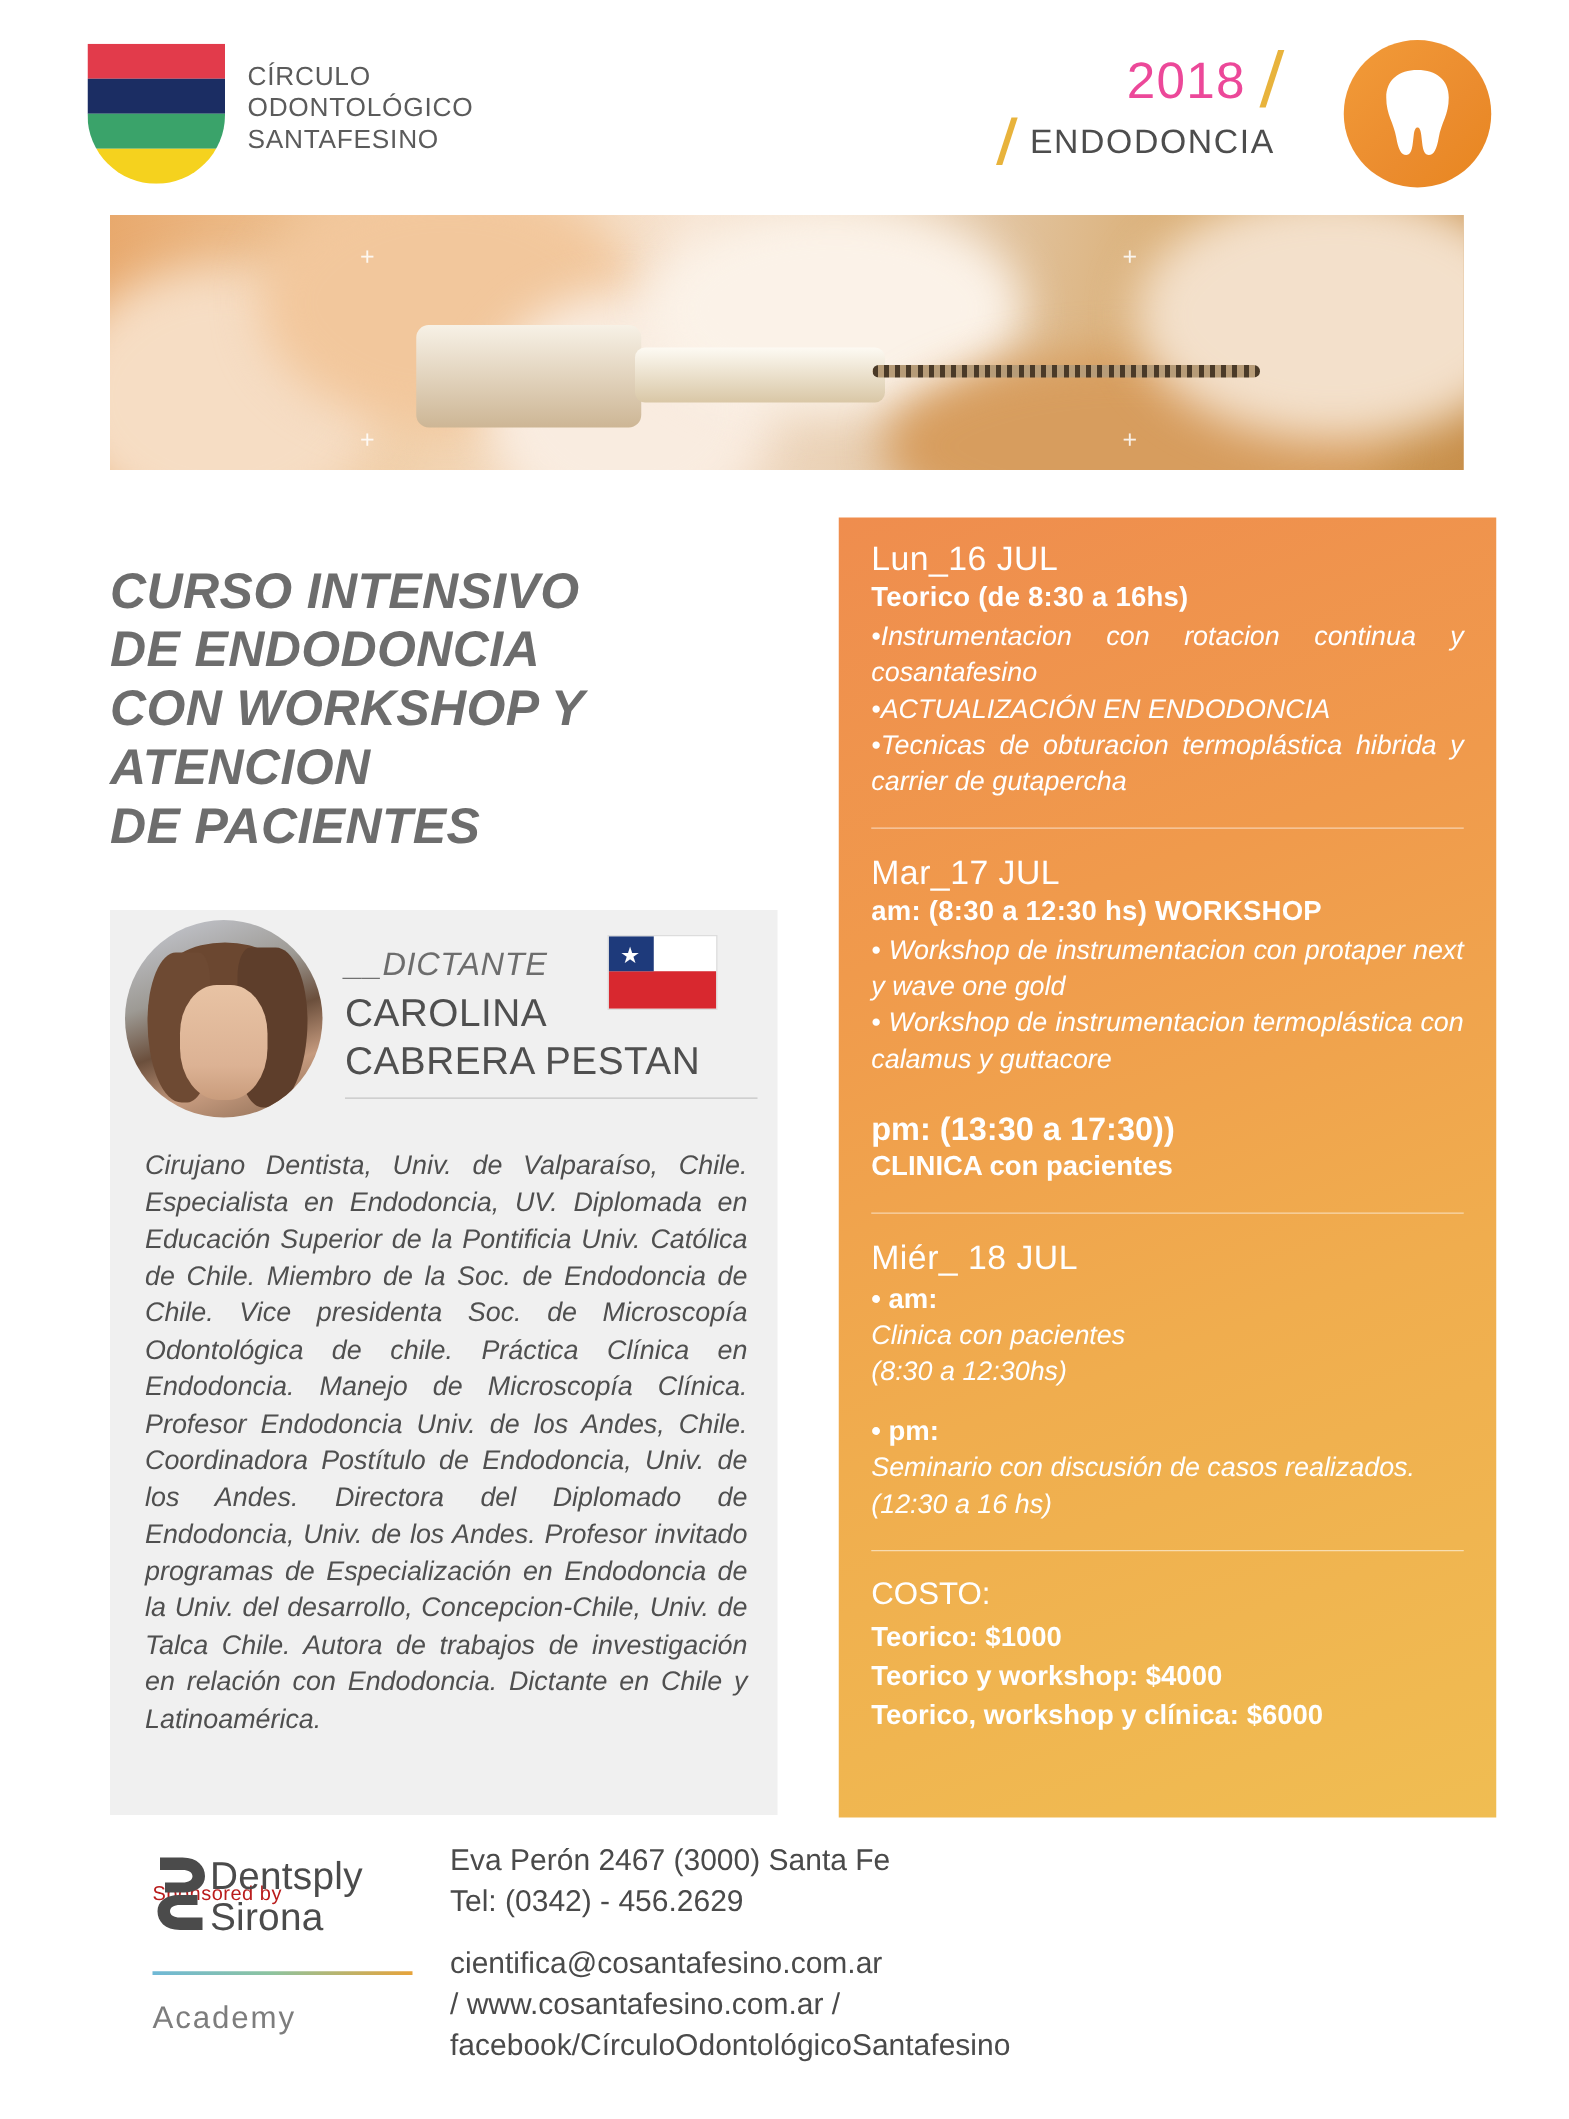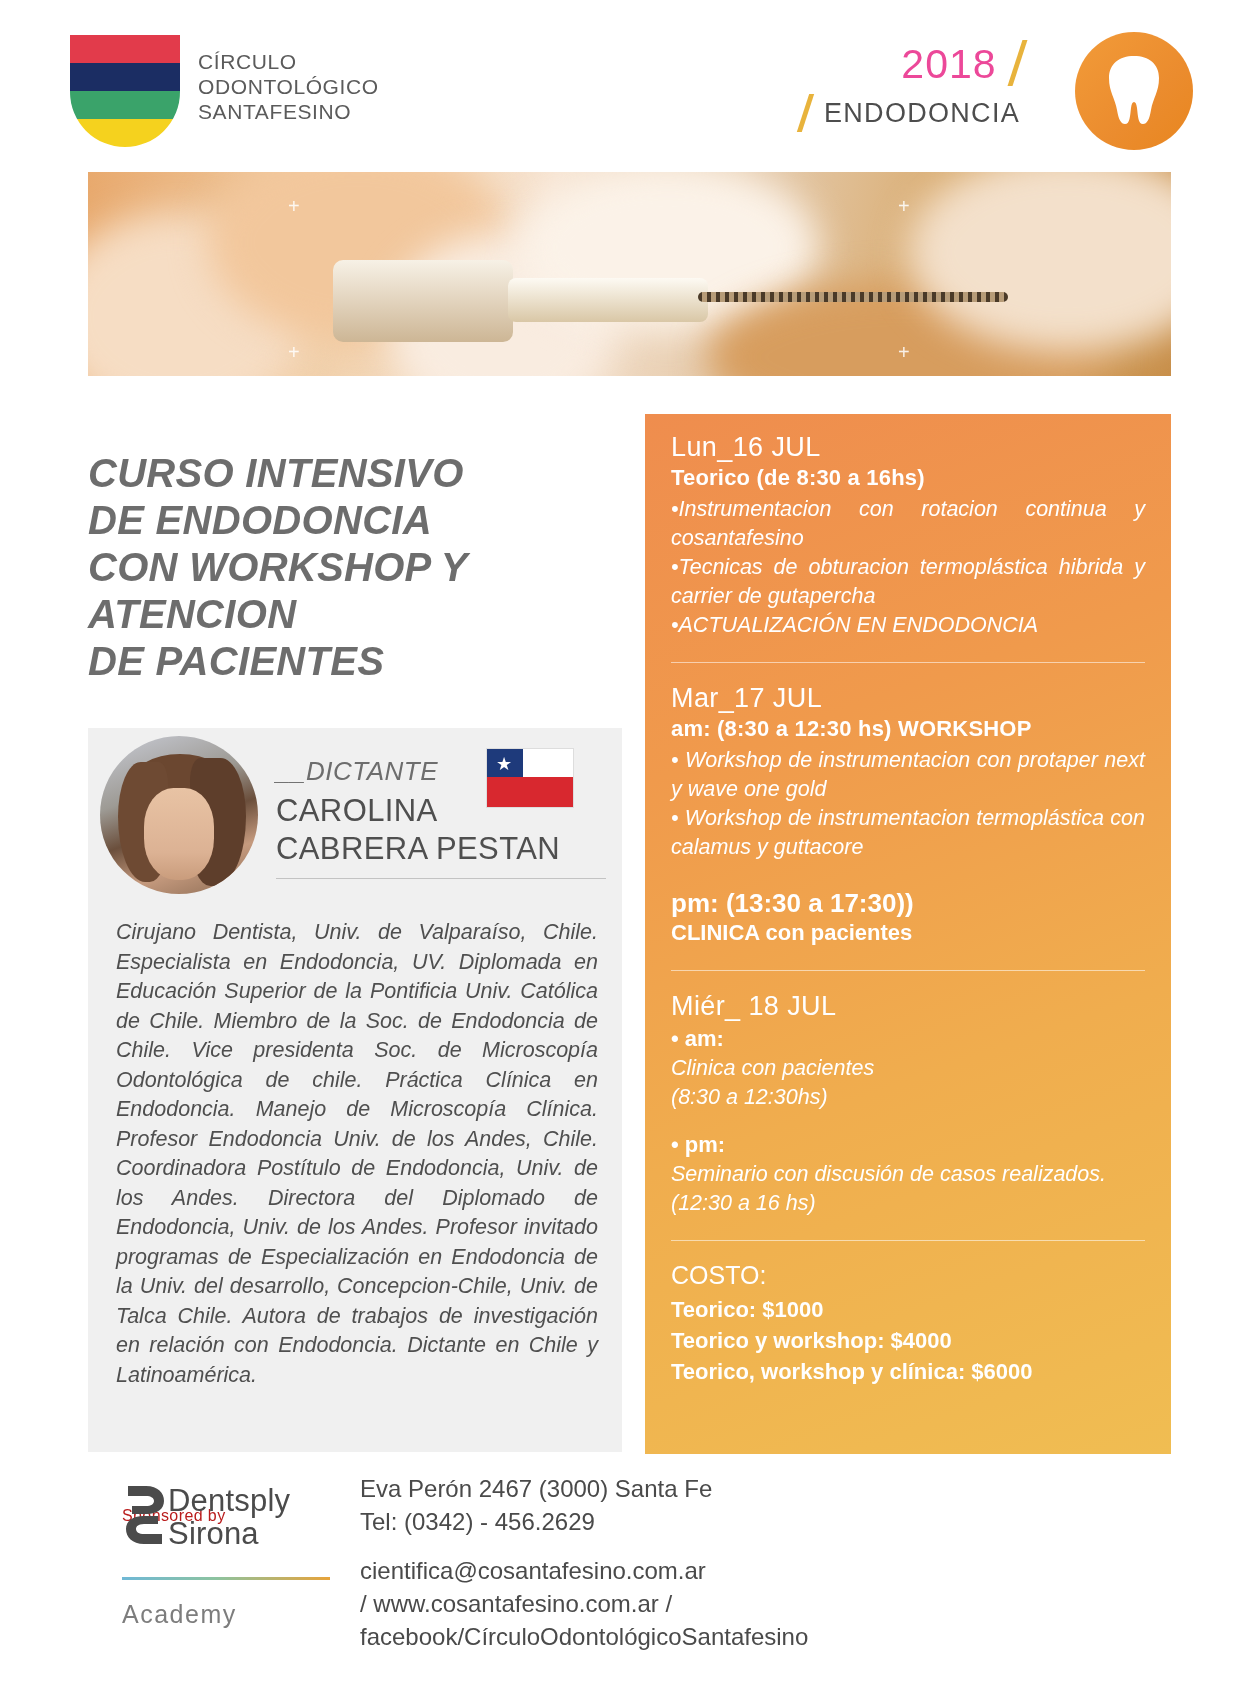--- a/index.html
+++ b/index.html
@@ -117,21 +117,21 @@
     position: absolute; left: 188px; top: 150px; width: 330px; height: 1px; background: #c3c3c3;
   }
   .bio {
     position: absolute; left: 28px; top: 190px; width: 482px;
     font-size: 21.5px; line-height: 29.5px; font-style: italic;
     color: #4f4f4f; text-align: justify;
   }
 
   
   .right-panel {
-    position: absolute; left: 645px; top: 414px; width: 526px; height: 1040px;
+    position: absolute; left: 671px; top: 414px; width: 526px; height: 1040px;
     background: linear-gradient(160deg,#ef8d4e 0%, #f09a4c 30%, #f0ad4e 62%, #f0bd52 100%);
     color: #ffffff;
     padding: 18px 26px 0 26px;
   }
   .day { font-size: 27px; font-weight: 400; letter-spacing: 0.4px; margin-bottom: 2px; }
   .day-sub { font-size: 22px; font-weight: 700; letter-spacing: 0.2px; margin-bottom: 4px; }
   .bullets { font-size: 21.5px; line-height: 29px; font-style: italic; text-align: justify; }
   .bullets div { margin-bottom: 0; }
   .sep { height: 1px; background: rgba(255,255,255,0.55); margin: 22px 0 20px 0; }
   .pm-bold { font-size: 26px; font-weight: 700; line-height: 30px; margin-top: 26px; }
@@ -246,22 +246,22 @@
     <div class="bio">Cirujano Dentista, Univ. de Valparaíso, Chile. Especialista en Endodoncia, UV. Diplomada en Educación Superior de la Pontificia Univ. Católica de Chile. Miembro de la Soc. de Endodoncia de Chile. Vice presidenta Soc. de Microscopía Odontológica de chile. Práctica Clínica en Endodoncia. Manejo de Microscopía Clínica. Profesor Endodoncia Univ. de los Andes, Chile. Coordinadora Postítulo de Endodoncia, Univ. de los Andes. Directora del Diplomado de Endodoncia, Univ. de los Andes. Profesor invitado programas de Especialización en Endodoncia de la Univ. del desarrollo, Concepcion-Chile, Univ. de Talca Chile. Autora de trabajos de investigación en relación con Endodoncia. Dictante en Chile y Latinoamérica.</div>
   </div>
 
   <div class="right-panel">
 
     <div>
       <div class="day">Lun_16 JUL</div>
       <div class="day-sub">Teorico (de 8:30 a 16hs)</div>
       <div class="bullets">
         <div>•Instrumentacion con rotacion continua y cosantafesino</div>
+        <div>•ACTUALIZACIÓN EN ENDODONCIA</div>
         <div>•Tecnicas de obturacion termoplástica hibrida y carrier de gutapercha</div>
-        <div>•ACTUALIZACIÓN EN ENDODONCIA</div>
       </div>
     </div>
 
     <div class="sep"></div>
 
     <div>
       <div class="day">Mar_17 JUL</div>
       <div class="day-sub">am: (8:30 a 12:30 hs) WORKSHOP</div>
       <div class="bullets">
         <div>• Workshop de instrumentacion con protaper next y wave one gold</div>

